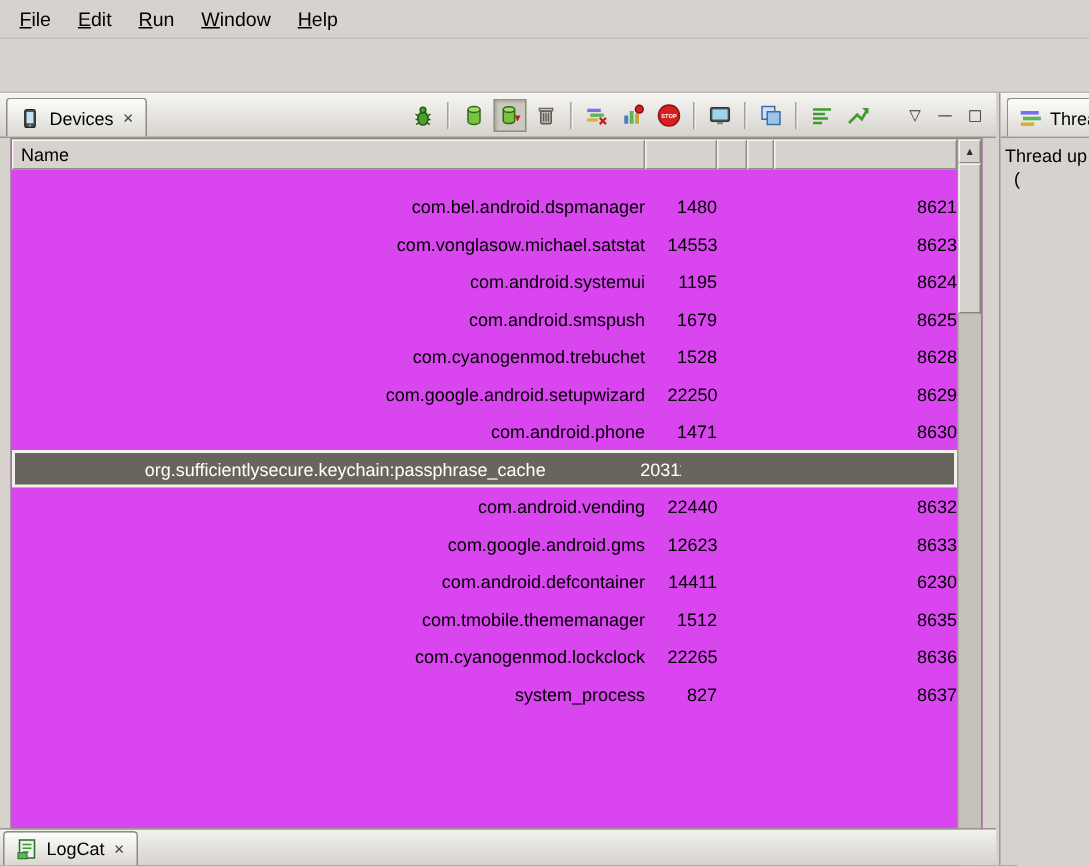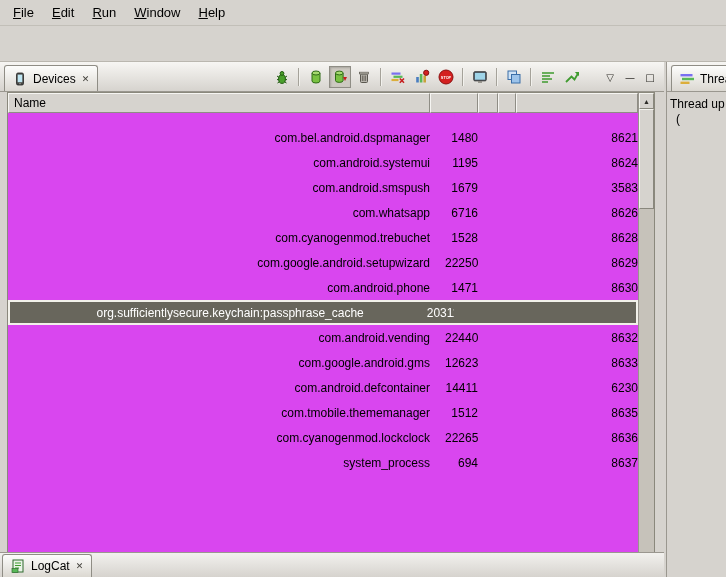--- a/index.html
+++ b/index.html
@@ -321,39 +321,39 @@
 
     <div class="rows" id="rows">
         <div class="row">
         <div class="c-name">com.bel.android.dspmanager</div>
         <div class="c-pid">1480</div>
         <div class="c-c3"></div>
         <div class="c-c4"></div>
         <div class="c-port">8621</div>
       </div>
         <div class="row">
+        <div class="c-name">com.vonglasow.michael.satstat</div>
+        <div class="c-pid">14553</div>
+        <div class="c-c3"></div>
+        <div class="c-c4"></div>
+        <div class="c-port">8623</div>
+      </div>
+        <div class="row">
         <div class="c-name">com.android.systemui</div>
         <div class="c-pid">1195</div>
         <div class="c-c3"></div>
         <div class="c-c4"></div>
         <div class="c-port">8624</div>
       </div>
         <div class="row">
         <div class="c-name">com.android.smspush</div>
         <div class="c-pid">1679</div>
         <div class="c-c3"></div>
         <div class="c-c4"></div>
-        <div class="c-port">3583</div>
-      </div>
-        <div class="row">
-        <div class="c-name">com.whatsapp</div>
-        <div class="c-pid">6716</div>
-        <div class="c-c3"></div>
-        <div class="c-c4"></div>
-        <div class="c-port">8626</div>
+        <div class="c-port">8625</div>
       </div>
         <div class="row">
         <div class="c-name">com.cyanogenmod.trebuchet</div>
         <div class="c-pid">1528</div>
         <div class="c-c3"></div>
         <div class="c-c4"></div>
         <div class="c-port">8628</div>
       </div>
         <div class="row">
         <div class="c-name">com.google.android.setupwizard</div>
@@ -406,21 +406,21 @@
       </div>
         <div class="row">
         <div class="c-name">com.cyanogenmod.lockclock</div>
         <div class="c-pid">22265</div>
         <div class="c-c3"></div>
         <div class="c-c4"></div>
         <div class="c-port">8636</div>
       </div>
         <div class="row">
         <div class="c-name">system_process</div>
-        <div class="c-pid">694</div>
+        <div class="c-pid">827</div>
         <div class="c-c3"></div>
         <div class="c-c4"></div>
         <div class="c-port">8637</div>
       </div>
       </div>
 
     <div class="vscroll">
       <div class="sb-btn sb-raised">▲</div>
       <div class="v-thumb sb-raised"></div>
       <div class="v-track"></div>

